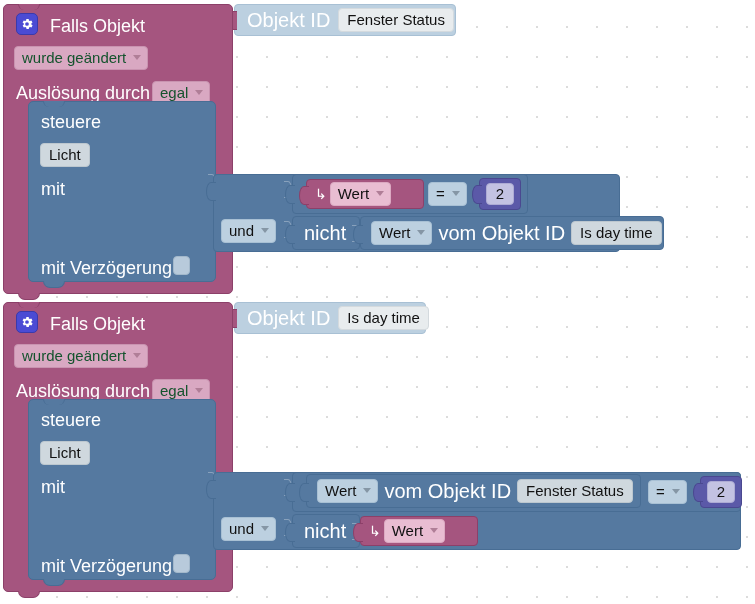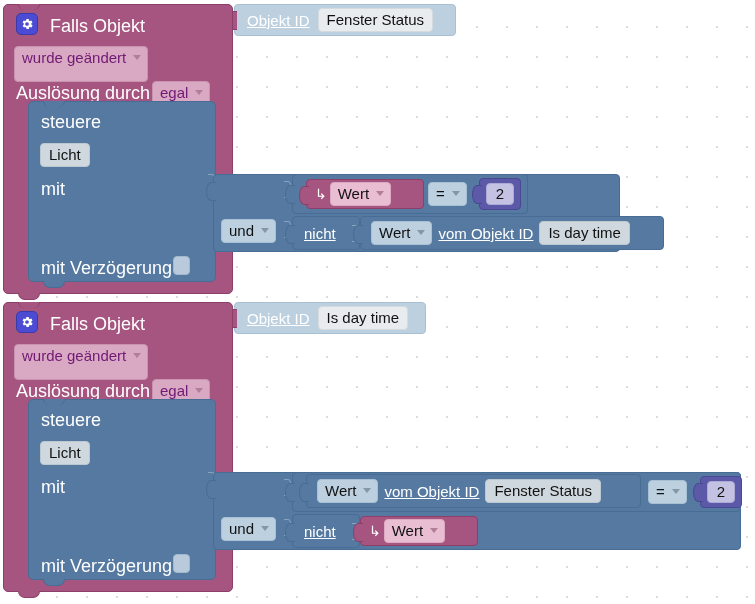--- a/index.html
+++ b/index.html
@@ -67,23 +67,23 @@
     white-space: nowrap;
     line-height: 1;
   }
 
   
   .dd-pink {
     position: absolute;
     background: #d9a8c2;
     border: 1px solid #c993b0;
     border-radius: 4px;
-    color: #701a75;
-    font-size: 15px;
-    padding: 3px 6px 16px 7px;
+    color: #14532d;
+    font-size: 15px;
+    padding: 3px 6px 4px 7px;
     display: flex; align-items: center; gap: 7px;
     white-space: nowrap;
     line-height: 1;
   }
   
   .dd-blue {
     position: absolute;
     background: #bcd0e0;
     border: 1px solid #a8c0d4;
     border-radius: 4px;
@@ -204,25 +204,24 @@
     position: absolute;
     width: 8px; height: 17px;
     background: transparent;
     border: 1px solid rgba(255,255,255,0.30);
     border-left: none;
     border-radius: 0 50% 50% 0;
   }
 
   .inline-txt {
     color: #ffffff;
-    font-size: 15px;
+    font-size: 20px;
     padding: 0 6px;
     white-space: nowrap;
     line-height: 1;
-    text-decoration: underline;
   }
   .arrow-glyph {
     color: #ffffff;
     font-size: 14px;
     padding: 0 3px 0 8px;
     line-height: 1;
   }
 
   
   .chk {

